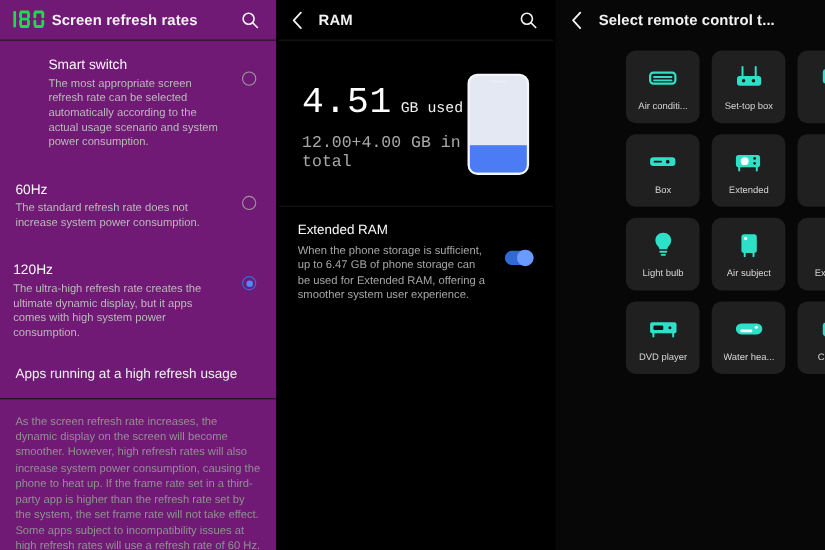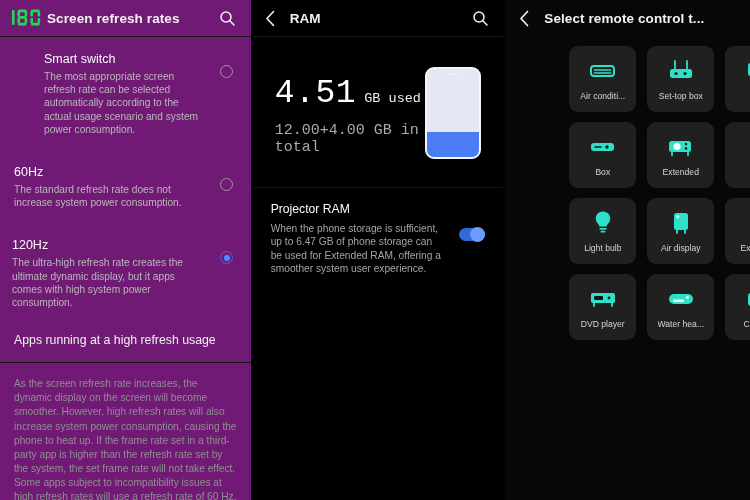--- a/index.html
+++ b/index.html
@@ -257,21 +257,21 @@
       <div class="phone-graphic">
         <div class="phone-notch"></div>
         <div class="phone-fill" style="height: 28%;"></div>
       </div>
     </div>
 
     <div class="hr-faint" style="margin-top:28px;"></div>
 
     <div class="ext-block">
       <div class="ext-text">
-        <div class="ext-title">Projector RAM</div>
+        <div class="ext-title">Extended RAM</div>
         <div class="ext-desc">When the phone storage is sufficient, up to 6.47 GB of phone storage can be used for Extended RAM, offering a smoother system user experience.</div>
       </div>
       <div class="toggle">
         <div class="knob"></div>
       </div>
     </div>
   </div>
 
   <div class="vgap"></div>
 
@@ -377,21 +377,21 @@
 
       <div class="tile">
         <span class="tile-icon">
           <svg width="20" height="24" viewBox="0 0 20 24">
             <rect x="3" y="2" width="14" height="17" rx="2.5" fill="#2ee0c8"></rect>
             <circle cx="6.8" cy="5.8" r="1.5" fill="#f4fffd"></circle>
             <line x1="6" y1="19" x2="6" y2="22" stroke="#2ee0c8" stroke-width="1.8" stroke-linecap="round"></line>
             <line x1="14" y1="19" x2="14" y2="22" stroke="#2ee0c8" stroke-width="1.8" stroke-linecap="round"></line>
           </svg>
         </span>
-        <span class="tile-label">Air display</span>
+        <span class="tile-label">Air subject</span>
       </div>
 
       <div class="tile">
         <span class="tile-icon">
           <svg width="20" height="24" viewBox="0 0 20 24">
             <rect x="3" y="2" width="14" height="19" rx="3" fill="#2ee0c8"></rect>
             <circle cx="10" cy="6.5" r="1.7" fill="#141414"></circle>
             <circle cx="10" cy="14" r="3.6" fill="#f4fffd"></circle>
           </svg>
         </span>

